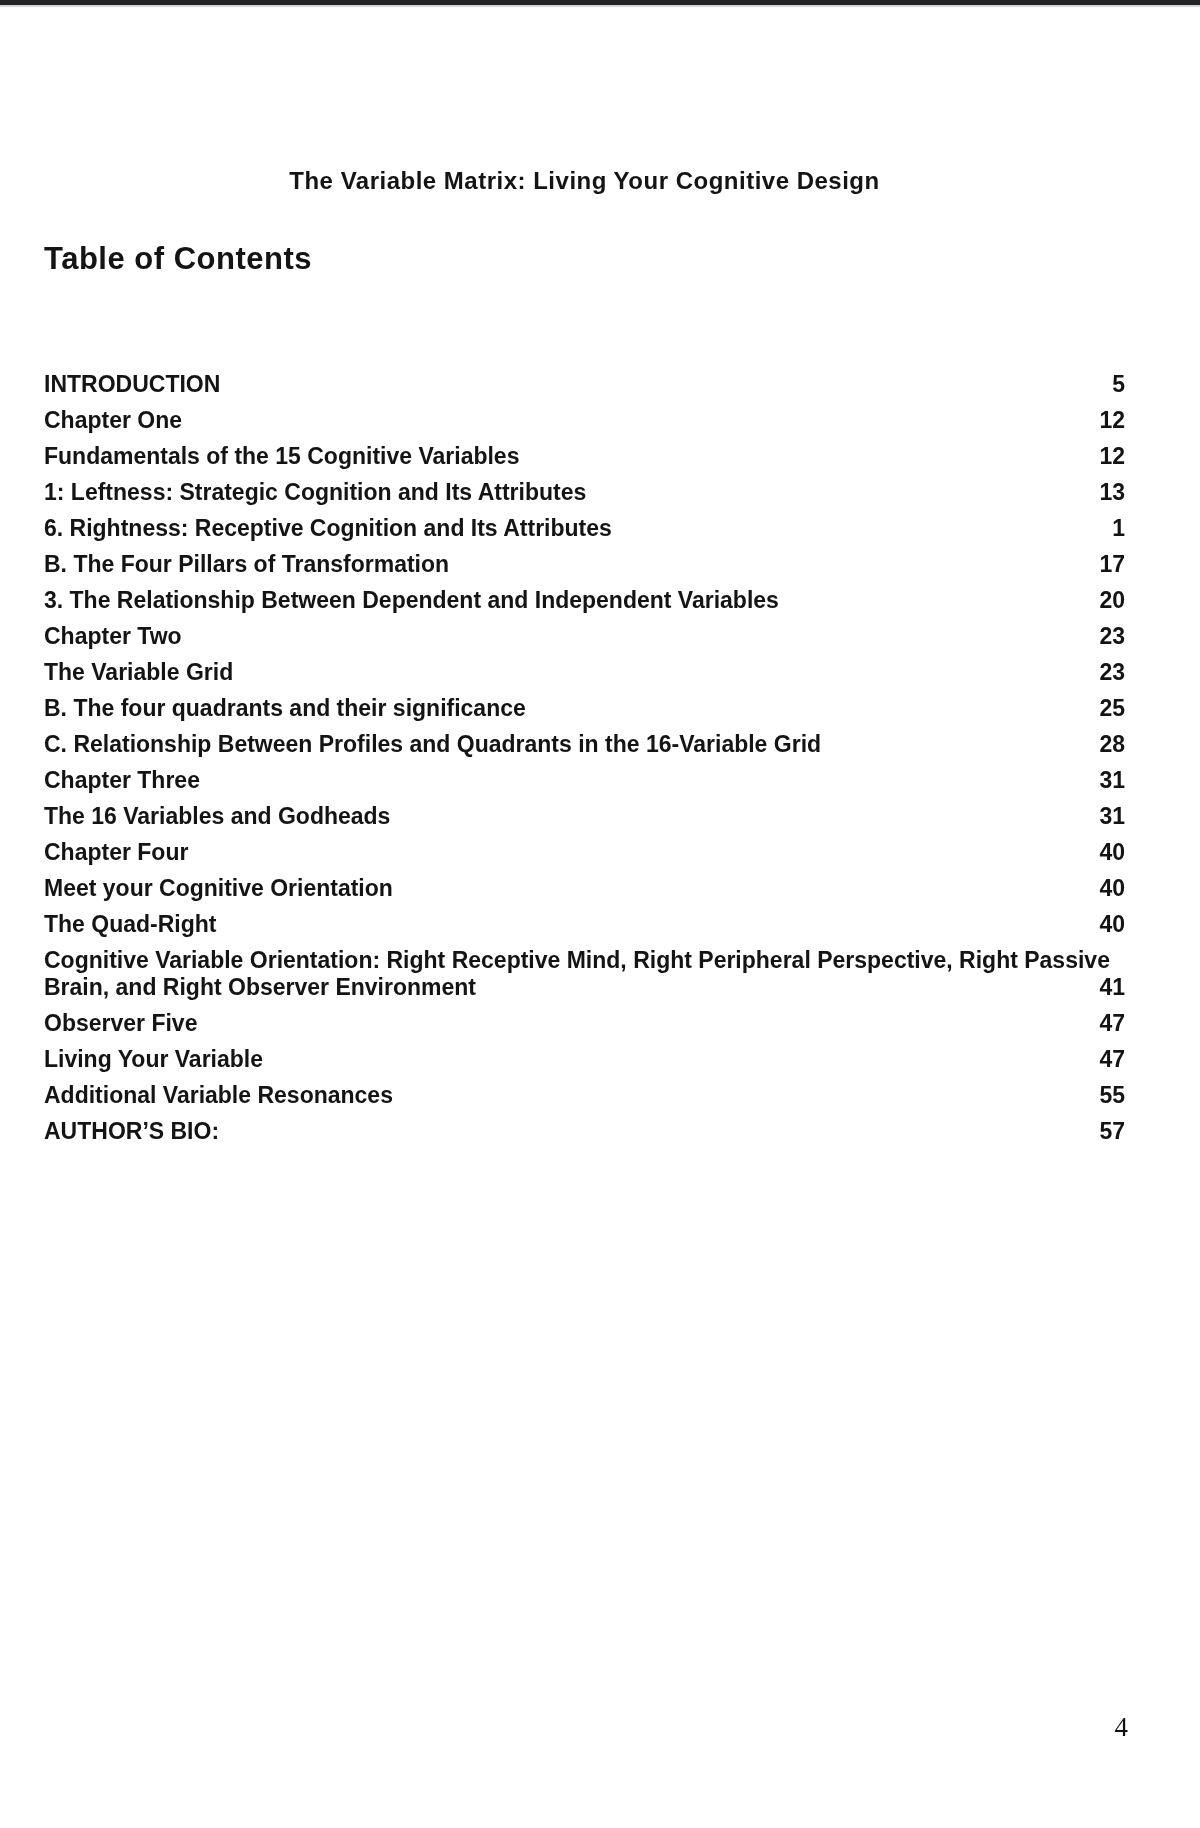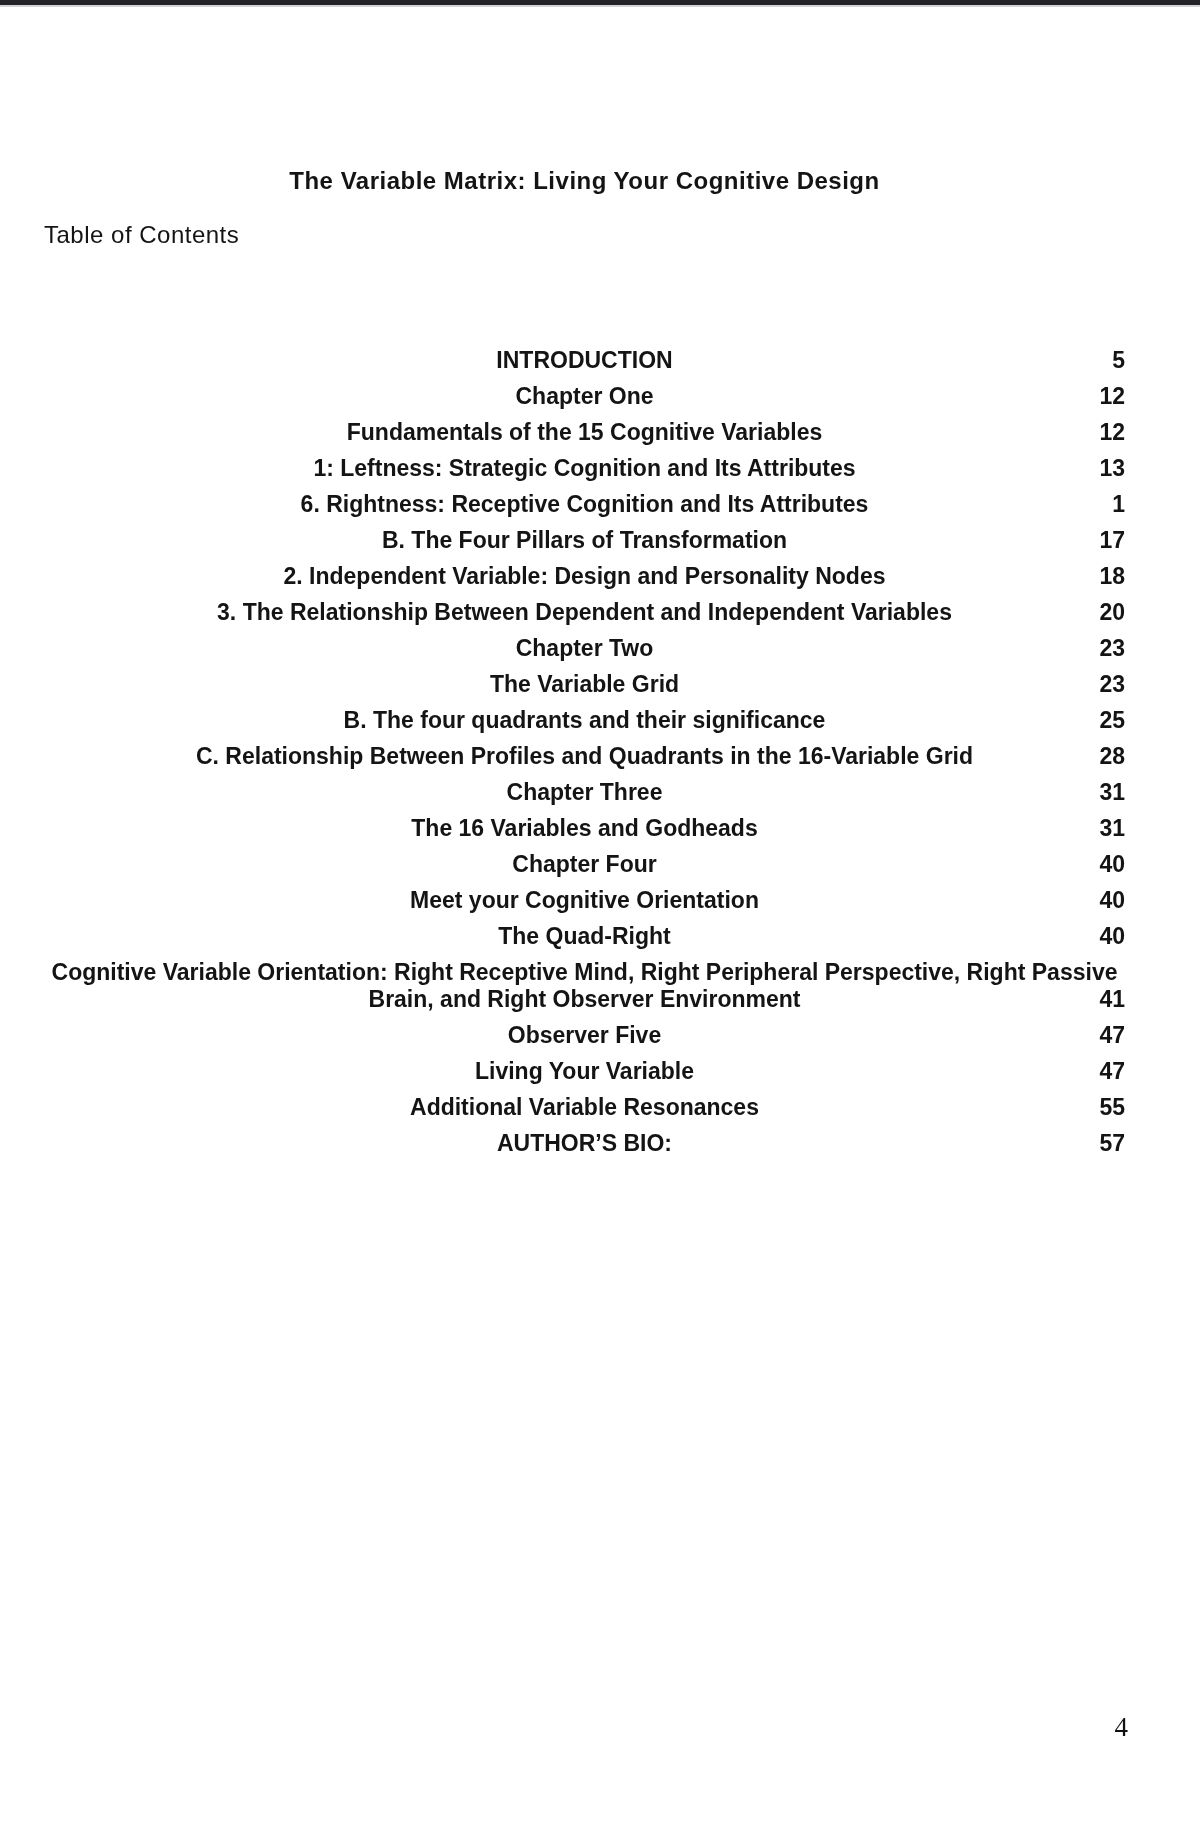--- a/index.html
+++ b/index.html
@@ -25,38 +25,37 @@
   .book-title {
     margin-top: 155px;
     text-align: center;
     font-size: 24px;
     font-weight: bold;
     letter-spacing: 0.5px;
     line-height: 38px;
     color: #141414;
   }
   .toc-heading {
-    margin-top: 16px;
-    font-size: 24px;
-    font-weight: normal;
+    margin-top: 40px;
+    font-size: 31px;
+    font-weight: bold;
     letter-spacing: 0.5px;
     line-height: 38px;
     color: #141414;
   }
   .toc-list {
     margin-top: 93px;
   }
   .toc-row {
     position: relative;
     font-size: 23px;
     font-weight: bold;
     line-height: 27px;
     margin-bottom: 9px;
     color: #141414;
-    text-align: center;
   }
   .toc-label {
     display: block;
     width: 100%;
   }
   .toc-page {
     position: absolute;
     right: 0;
     bottom: 0;
     line-height: 27px;
@@ -106,24 +105,20 @@
   <div class="toc-row">
     <span class="toc-label">6. Rightness: Receptive Cognition and Its Attributes</span>
     <span class="toc-page">1</span>
   </div>
 
   <div class="toc-row">
     <span class="toc-label">B. The Four Pillars of Transformation</span>
     <span class="toc-page">17</span>
   </div>
 
-  <div class="toc-row">
-    <span class="toc-label">2. Independent Variable: Design and Personality Nodes</span>
-    <span class="toc-page">18</span>
-  </div>
 
   <div class="toc-row">
     <span class="toc-label">3. The Relationship Between Dependent and Independent Variables</span>
     <span class="toc-page">20</span>
   </div>
 
   <div class="toc-row">
     <span class="toc-label">Chapter Two</span>
     <span class="toc-page">23</span>
   </div>

